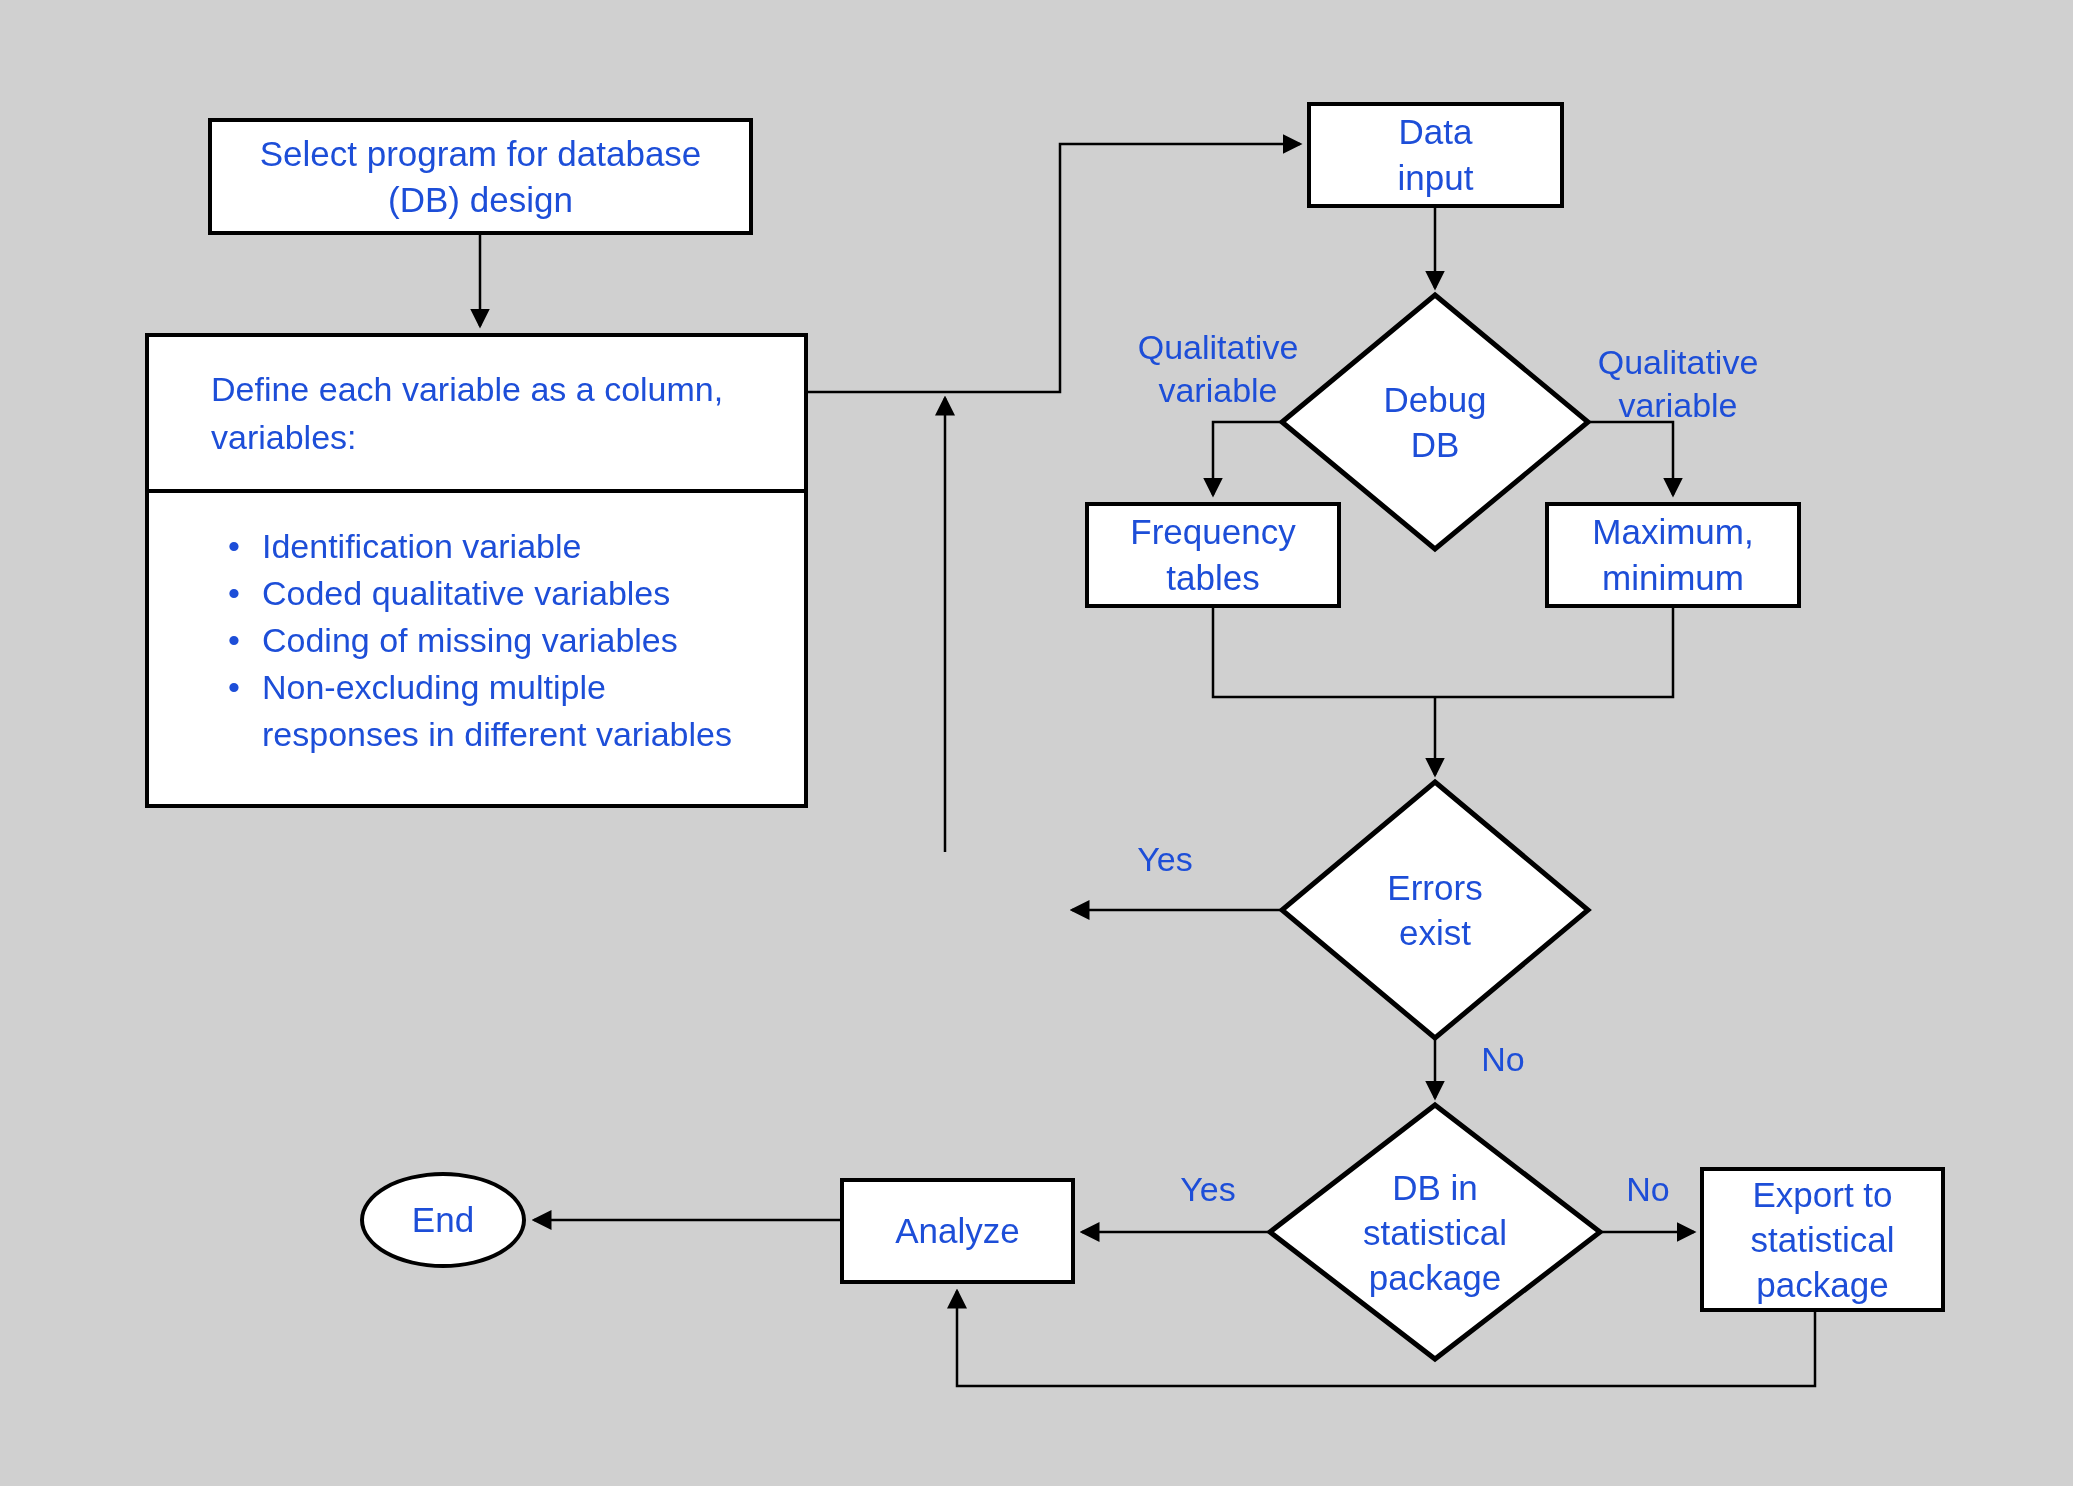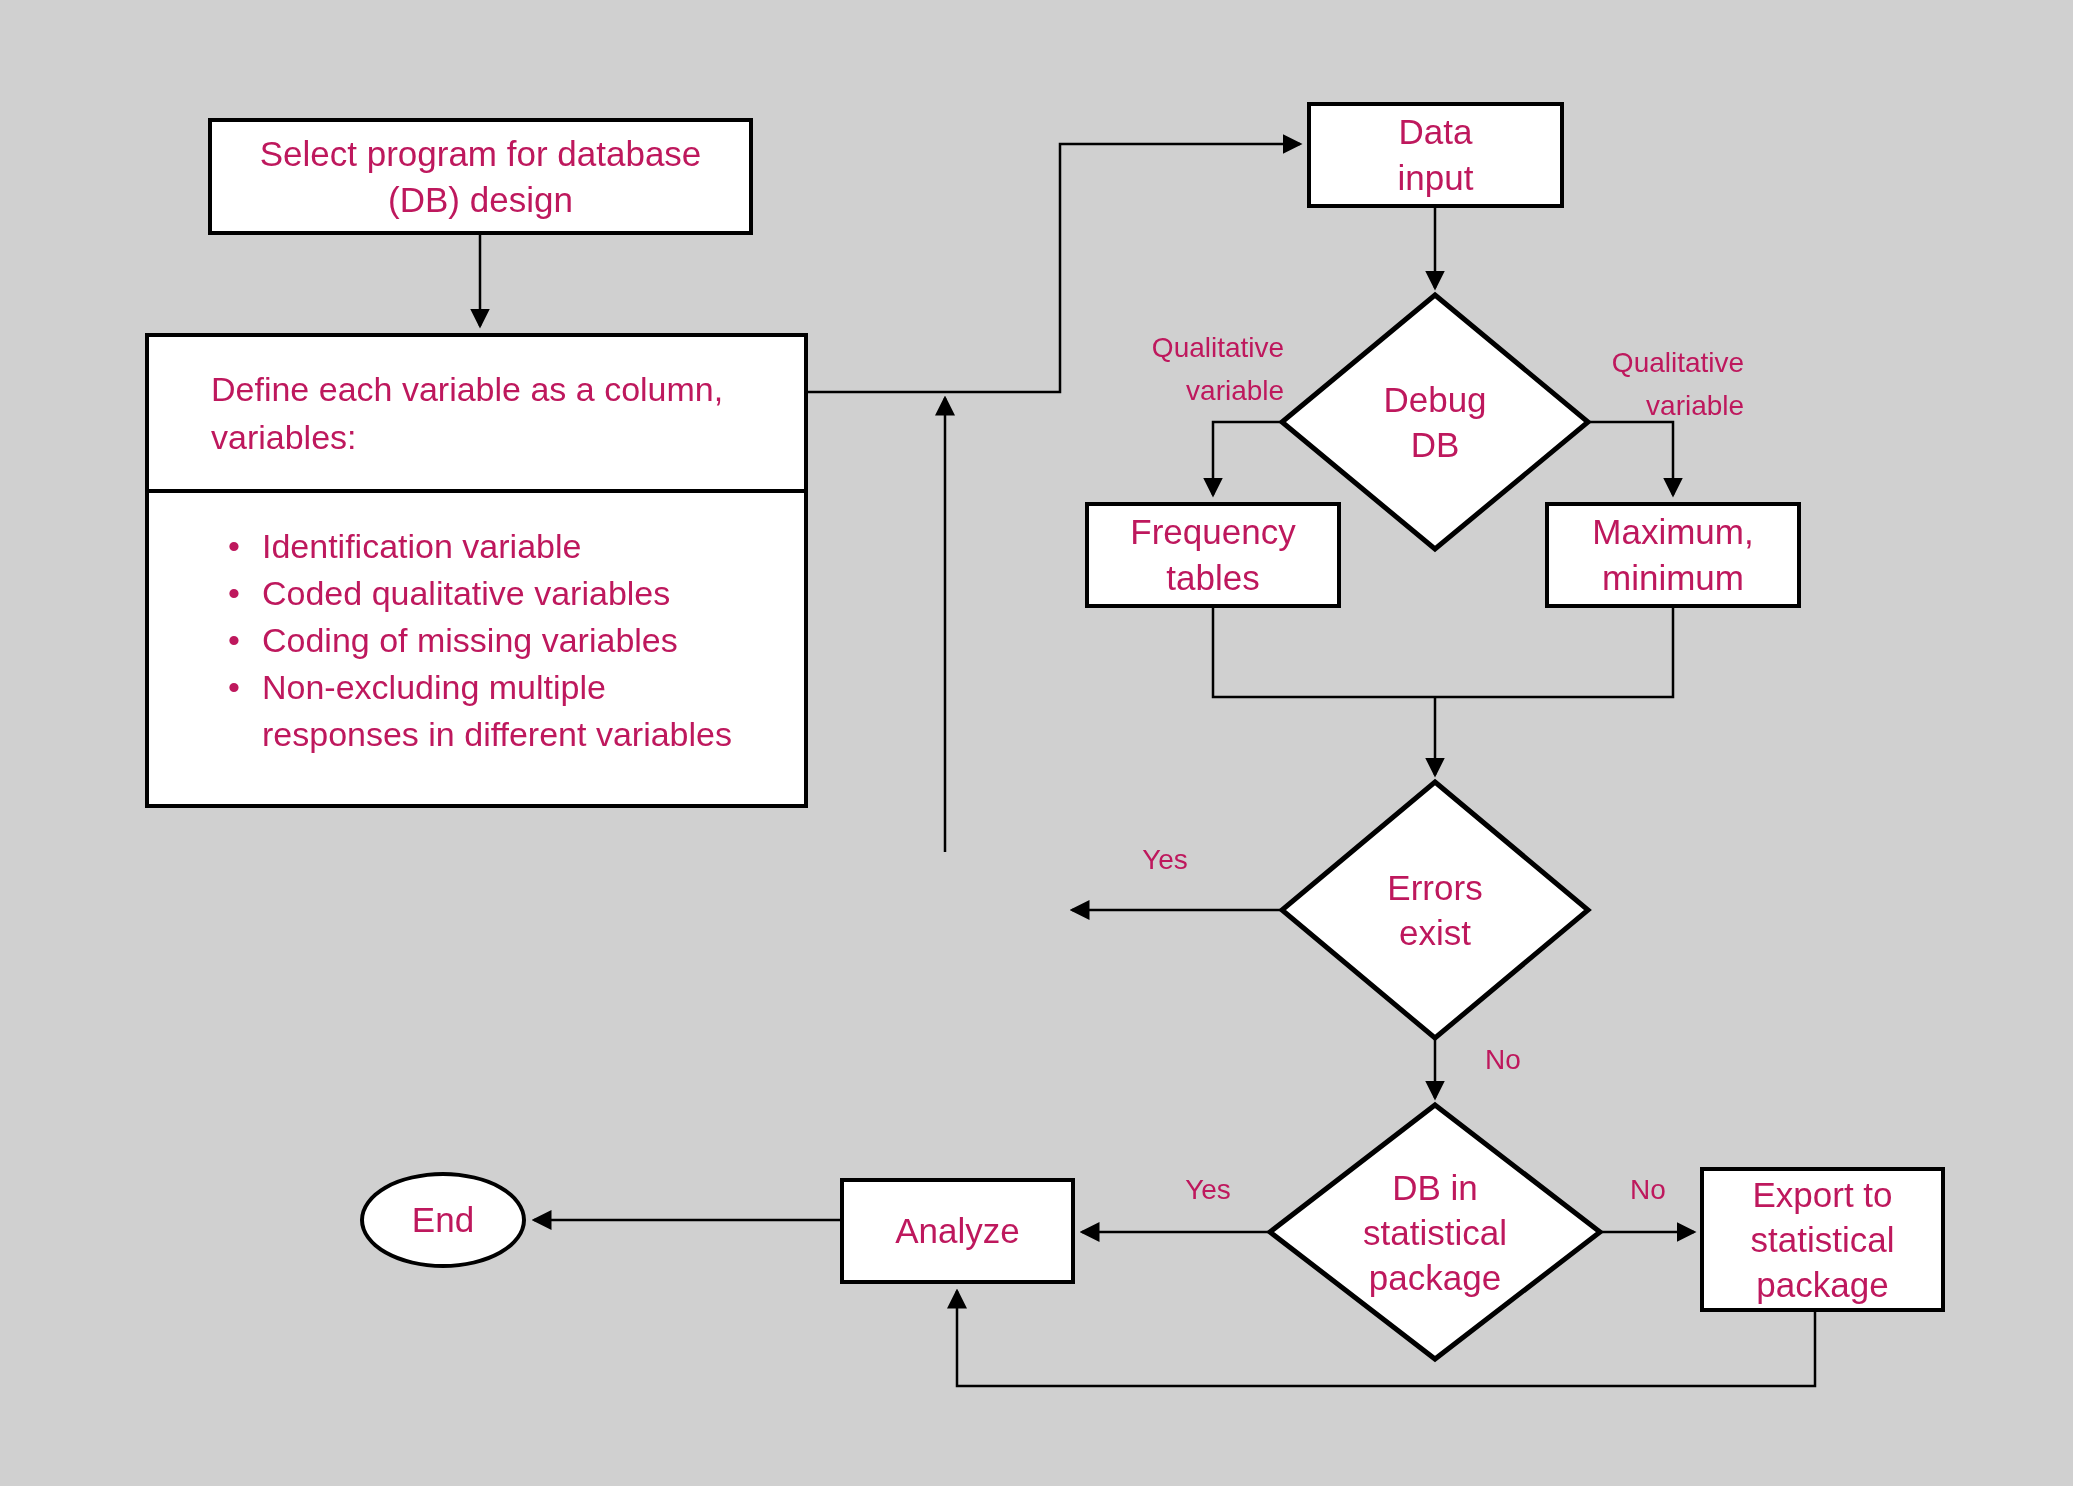--- a/index.html
+++ b/index.html
@@ -1,35 +1,35 @@
 <!DOCTYPE html>
 <html><head>
 <meta charset="utf-8">
 <title>Flowchart</title>
 <style>
   html,body { margin:0; padding:0; background:#d0d0d0; }
   .canvas {
     position:relative; width:2073px; height:1486px;
     background:#d0d0d0; overflow:hidden;
-    font-family:"Liberation Sans", sans-serif; color:#be185d;
+    font-family:"Liberation Sans", sans-serif; color:#1d4ed8;
   }
   svg.wires { position:absolute; left:0; top:0; width:2073px; height:1486px; }
   .box {
     position:absolute; background:#fff; border:4px solid #000; box-sizing:border-box;
     display:flex; flex-direction:column; align-items:center; justify-content:center;
     text-align:center; font-size:35px; line-height:46px;
   }
   .ellipse { border-radius:50%; }
   .dlabel {
     position:absolute; transform:translate(-50%,-50%);
     text-align:center; font-size:35px; line-height:45px; white-space:nowrap;
   }
   .elabel {
     position:absolute; transform:translateX(-50%);
-    text-align:right; font-size:28px; line-height:43px; white-space:nowrap;
+    text-align:center; font-size:34px; line-height:43px; white-space:nowrap;
   }
   
   .define {
     align-items:stretch; justify-content:flex-start; text-align:left; padding:0;
   }
   .define .head {
     height:152px; border-bottom:4px solid #000; flex:none;
     display:flex; flex-direction:column; justify-content:center;
     padding-left:62px; font-size:34px; line-height:48px;
   }

